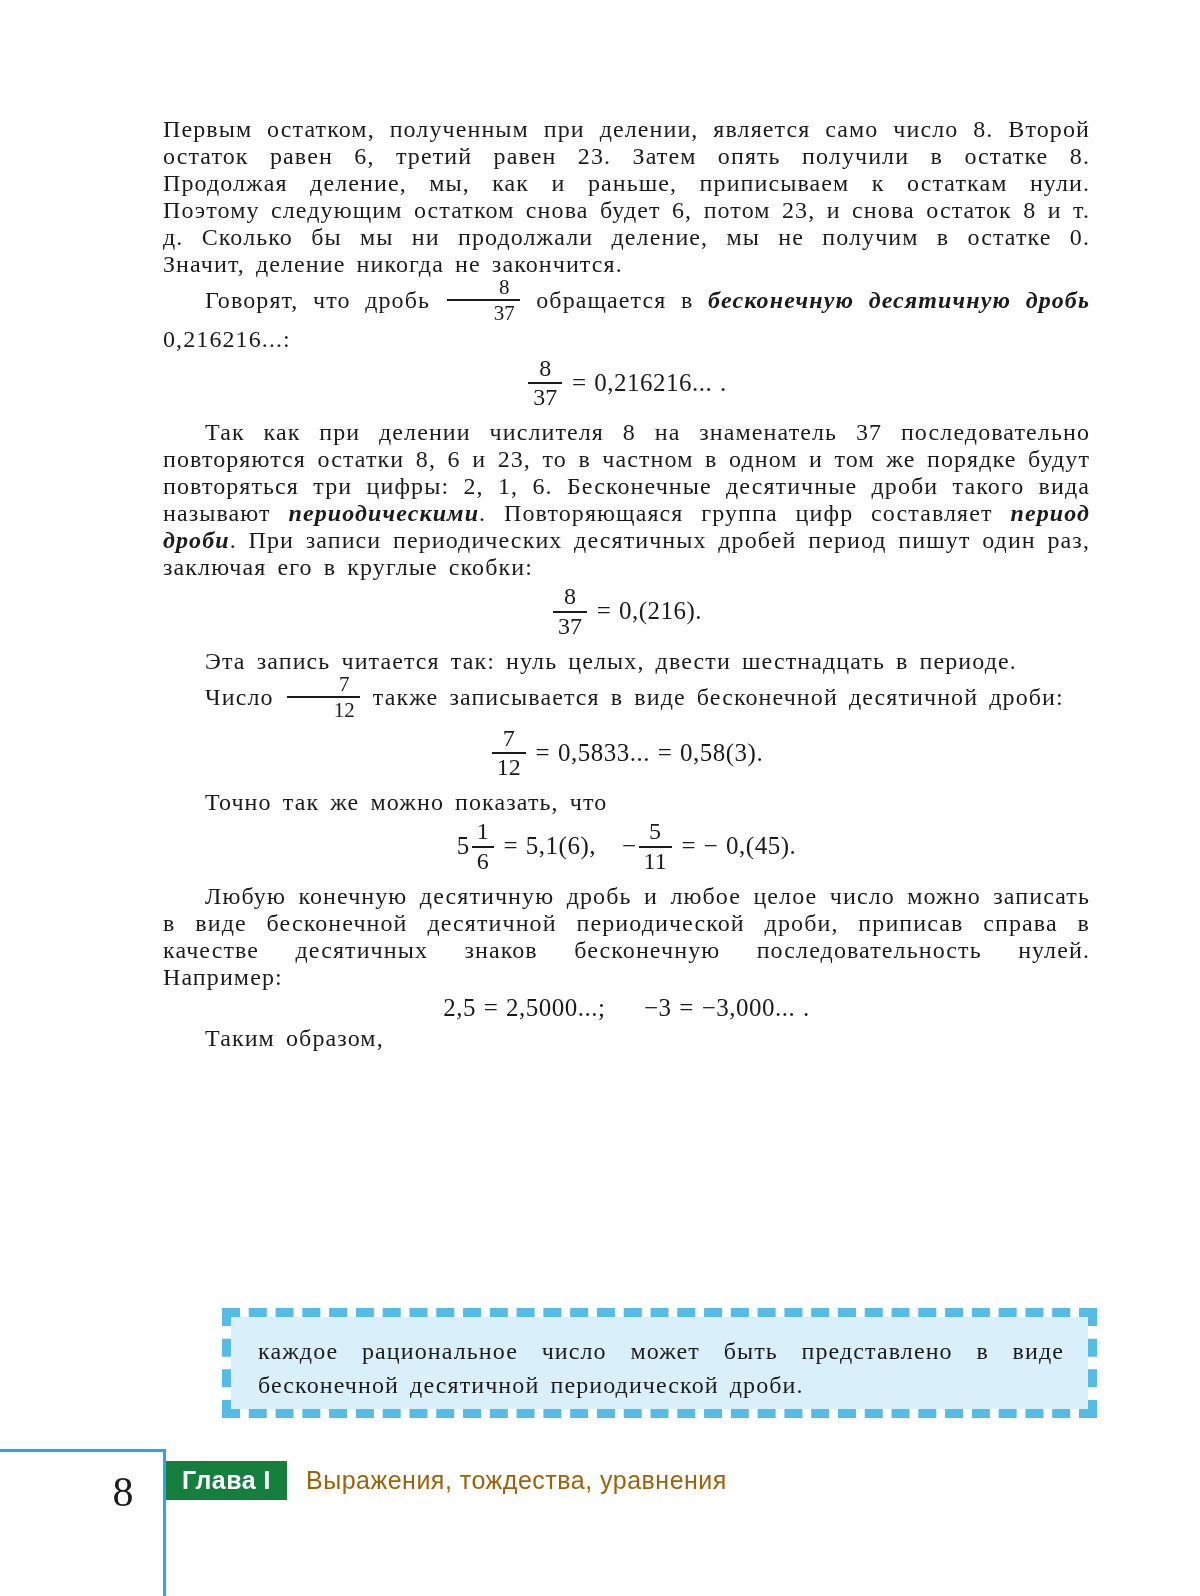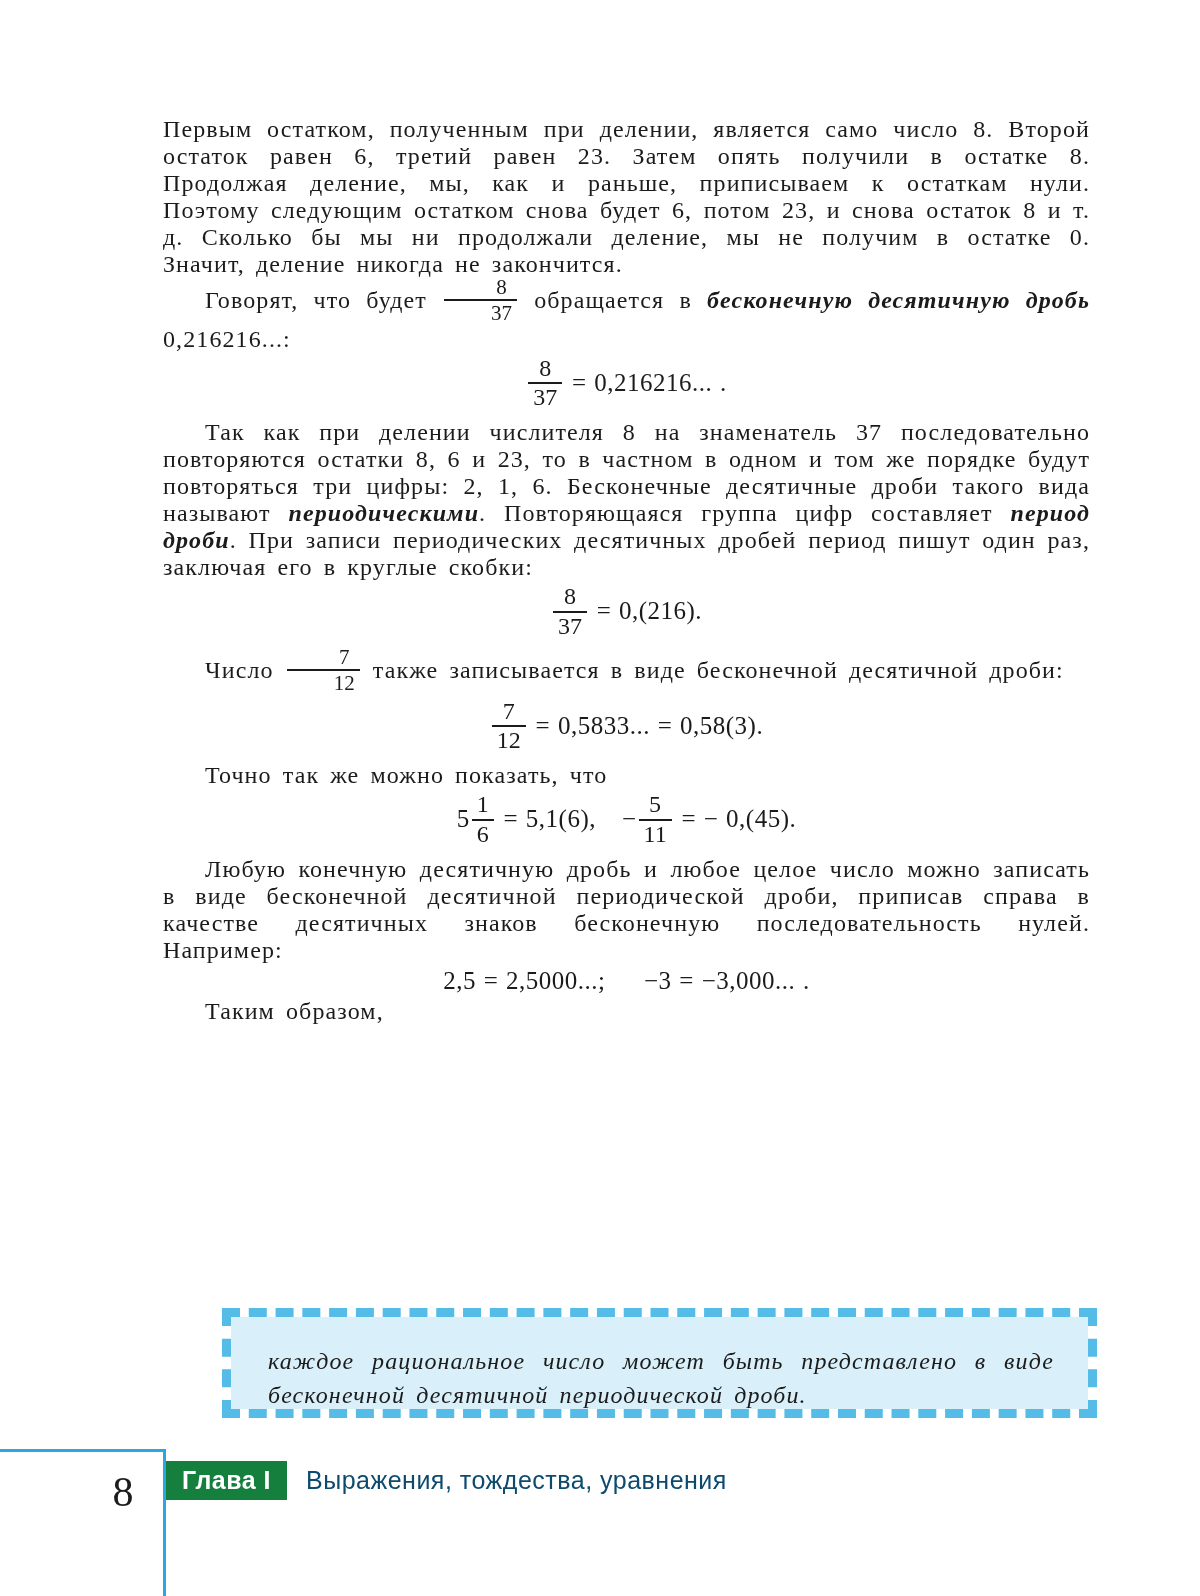--- a/index.html
+++ b/index.html
@@ -82,29 +82,28 @@
     left: 222px;
     top: 1308px;
     width: 875px;
     height: 110px;
     box-sizing: border-box;
     border: 9px dashed #54bce7;
     background: #d9eff9;
     background-clip: padding-box;
   }
   .rule-box-text {
-    margin: 10px;
+    margin: 0;
     padding: 17px 24px 0 27px;
     font-size: 24px;
     line-height: 34px;
     letter-spacing: 1.1px;
     word-spacing: 4px;
     text-align: justify;
     color: #1b1b1b;
-    font-style: italic;
   }
   
   .footer-hline {
     position: absolute;
     left: 0;
     top: 1449px;
     width: 166px;
     height: 3px;
     background: #29a8e0;
   }
@@ -139,43 +138,44 @@
     font-weight: bold;
     font-size: 25px;
     letter-spacing: 0.5px;
   }
   .chapter-title {
     position: absolute;
     left: 306px;
     top: 1461px;
     height: 39px;
     line-height: 39px;
-    color: #0c4a6e;
+    color: #a16207;
     font-family: "Liberation Sans", "DejaVu Sans", sans-serif;
     font-size: 25px;
     letter-spacing: 0.5px;
   }
 </style>
 </head>
 <body>
 
 <div class="page">
 
   <div class="text-column">
 
     <p class="para"><span>Первым остатком, полученным при делении, является само число 8. Второй остаток равен 6, третий равен 23. Затем опять получили в остатке 8. Продолжая деление, мы, как и раньше, приписываем к остаткам нули. Поэтому следующим остатком снова будет 6, потом 23, и снова остаток 8 и т. д. Сколько бы мы ни продолжали деление, мы не получим в остатке 0. Значит, деление никогда не закончится.</span></p>
 
-    <p class="para indent"><span>Говорят, что будет </span><span class="fr"><span class="num">8</span><span class="den">37</span></span><span> обращается в </span><span class="it">бесконечную десятичную дробь</span><span> 0,216216...:</span></p>
+    <p class="para indent"><span>Говорят, что дробь </span><span class="fr"><span class="num">8</span><span class="den">37</span></span><span> обращается в </span><span class="it">бесконечную десятичную дробь</span><span> 0,216216...:</span></p>
 
     <div class="formula"><span class="fr"><span class="num">8</span><span class="den">37</span></span><span> = 0,216216... .</span></div>
 
     <p class="para indent"><span>Так как при делении числителя 8 на знаменатель 37 последовательно повторяются остатки 8, 6 и 23, то в частном в одном и том же порядке будут повторяться три цифры: 2, 1, 6. Бесконечные десятичные дроби такого вида называют </span><span class="it">периодическими</span><span>. Повторяющаяся группа цифр составляет </span><span class="it">период дроби</span><span>. При записи периодических десятичных дробей период пишут один раз, заключая его в круглые скобки:</span></p>
 
     <div class="formula"><span class="fr"><span class="num">8</span><span class="den">37</span></span><span> = 0,(216).</span></div>
 
+    <p class="para indent"><span>Эта запись читается так: нуль целых, двести шестнадцать в периоде.</span></p>
 
     <p class="para indent"><span>Число </span><span class="fr"><span class="num">7</span><span class="den">12</span></span><span> также записывается в виде бесконечной десятичной дроби:</span></p>
 
     <div class="formula"><span class="fr"><span class="num">7</span><span class="den">12</span></span><span> = 0,5833... = 0,58(3).</span></div>
 
 
     <p class="para indent"><span>Точно так же можно показать, что</span></p>
 
     <div class="formula"><span>5</span><span class="fr"><span class="num">1</span><span class="den">6</span></span><span> = 5,1(6),  −</span><span class="fr"><span class="num">5</span><span class="den">11</span></span><span> = − 0,(45).</span></div>
 

